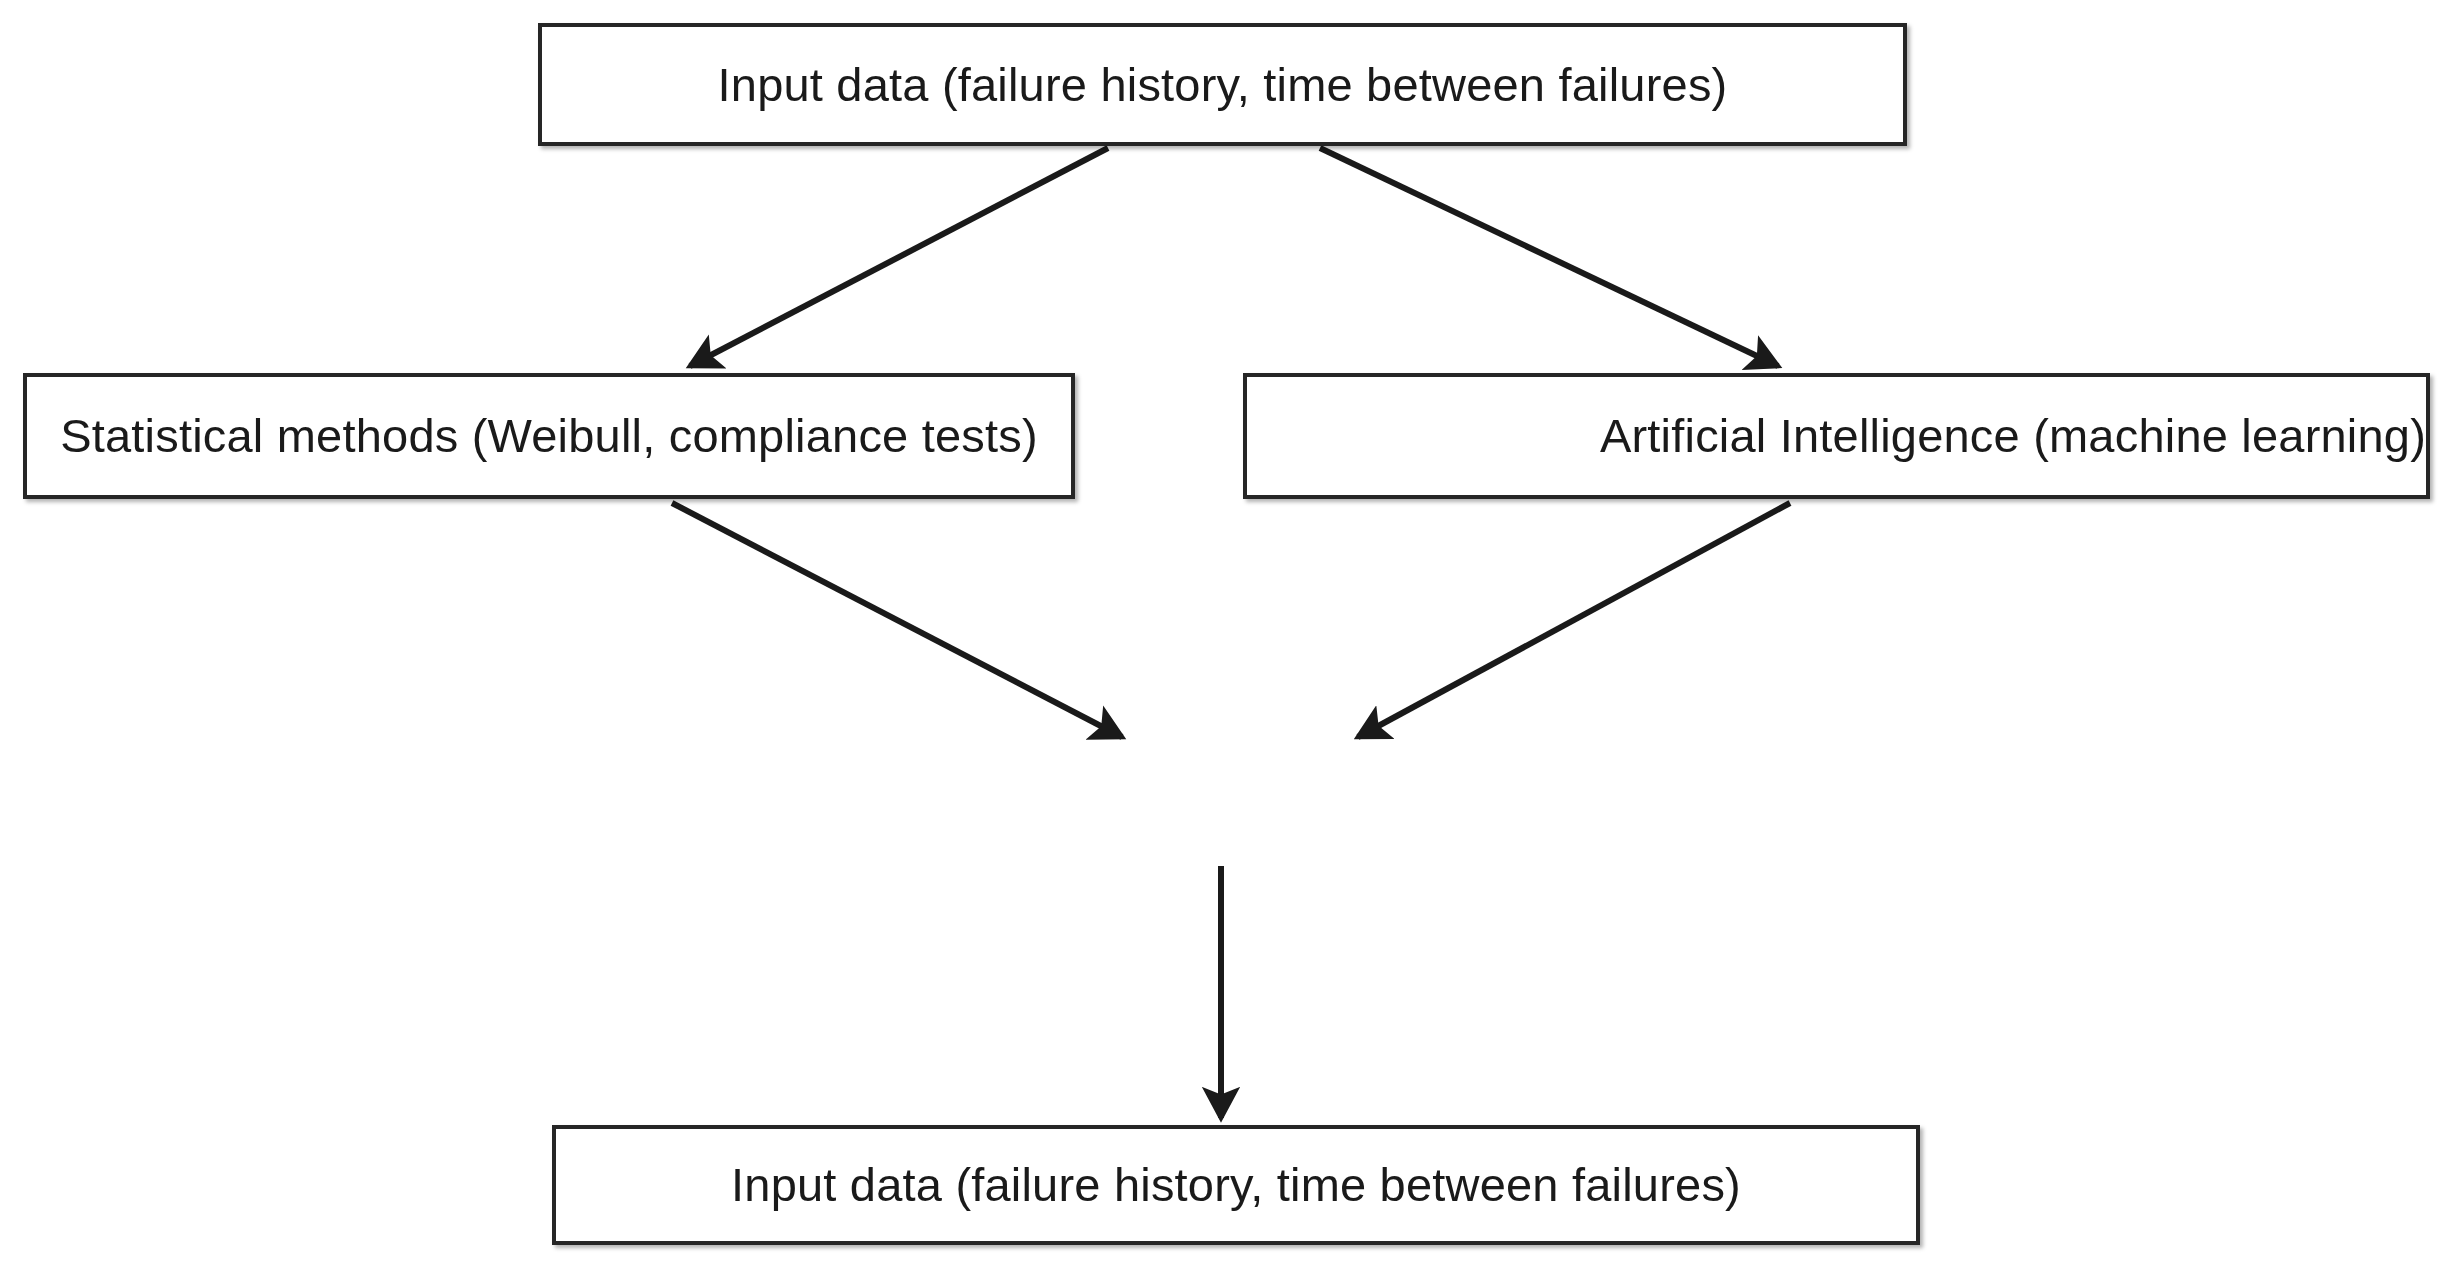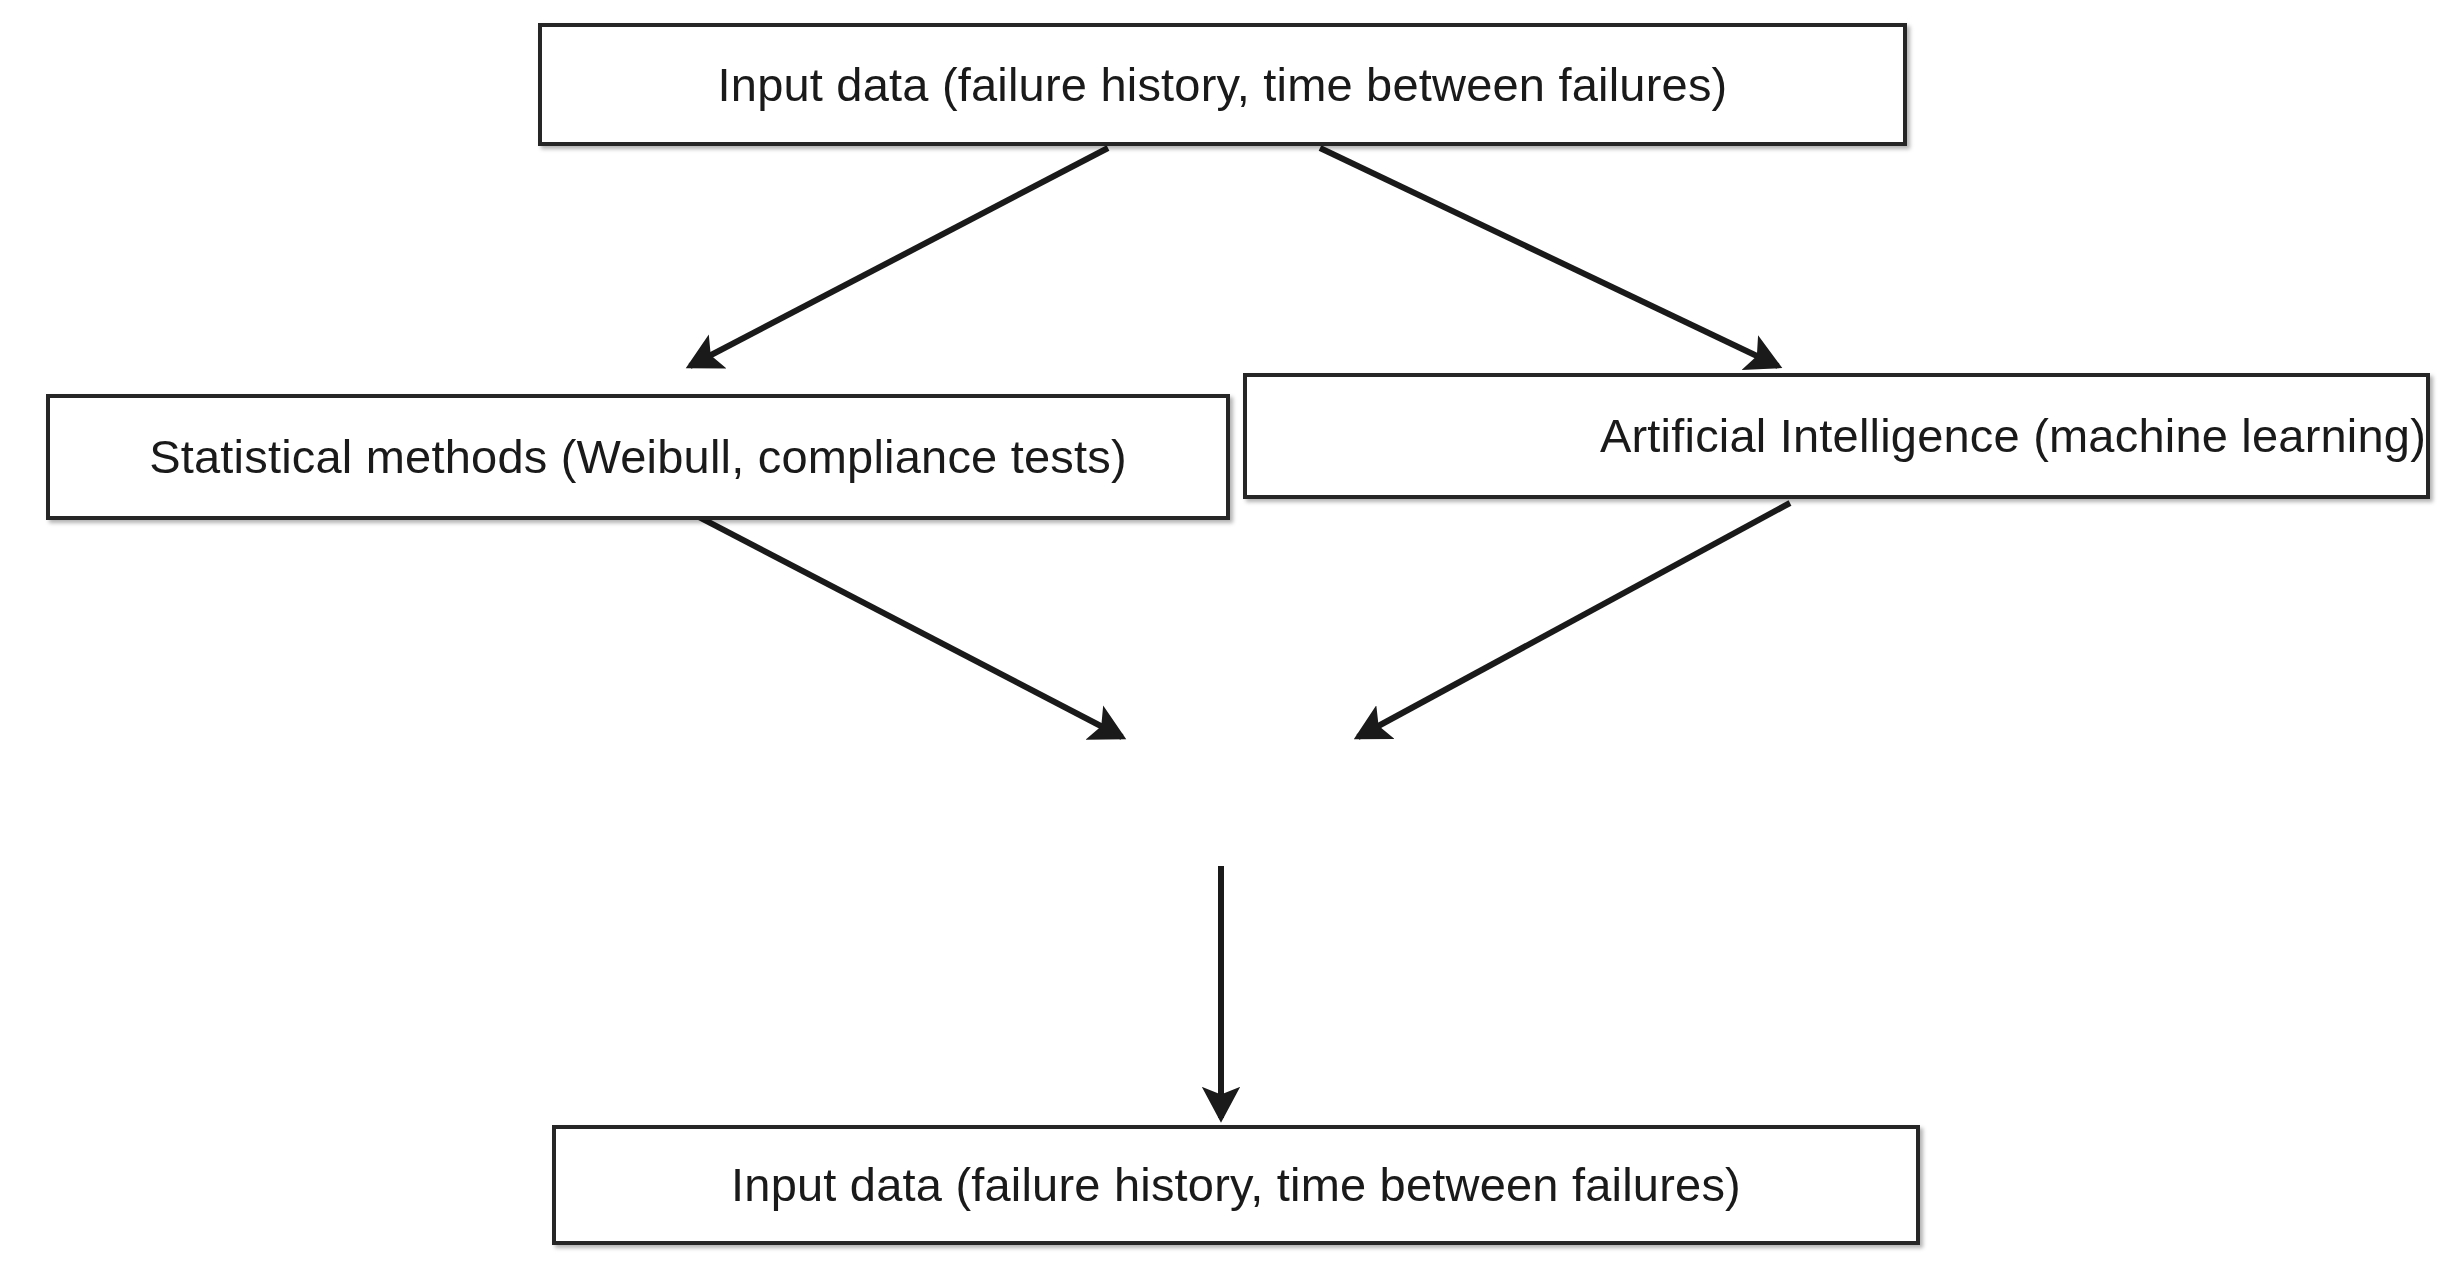--- a/index.html
+++ b/index.html
@@ -40,21 +40,21 @@
     line-height: 1.1;
     color: #1a1a1a;
     white-space: nowrap;
     letter-spacing: 0.2px;
   }
   .align-center { text-align: center; }
   .align-left   { text-align: right; padding-left: 52px; }
 
   
   #node-input-top   { left: 538px;  top: 23px;   width: 1369px; height: 123px; }
-  #node-statistical { left: 23px;   top: 394px;  width: 1184px; height: 126px; margin-left: 23px; }
+  #node-statistical { left: 23px;   top: 373px;  width: 1052px; height: 126px; }
   #node-ai          { left: 1243px; top: 373px;  width: 1187px; height: 126px; }
   #node-integration { left: 539px;  top: 744px;  width: 1368px; height: 120px; }
   #node-output      { left: 552px;  top: 1125px; width: 1368px; height: 120px; }
 </style>
 </head>
 <body>
 
 <div id="diagram-canvas">
 
   <svg id="arrow-layer" viewBox="0 0 2452 1269" width="2452" height="1269" xmlns="http://www.w3.org/2000/svg">

